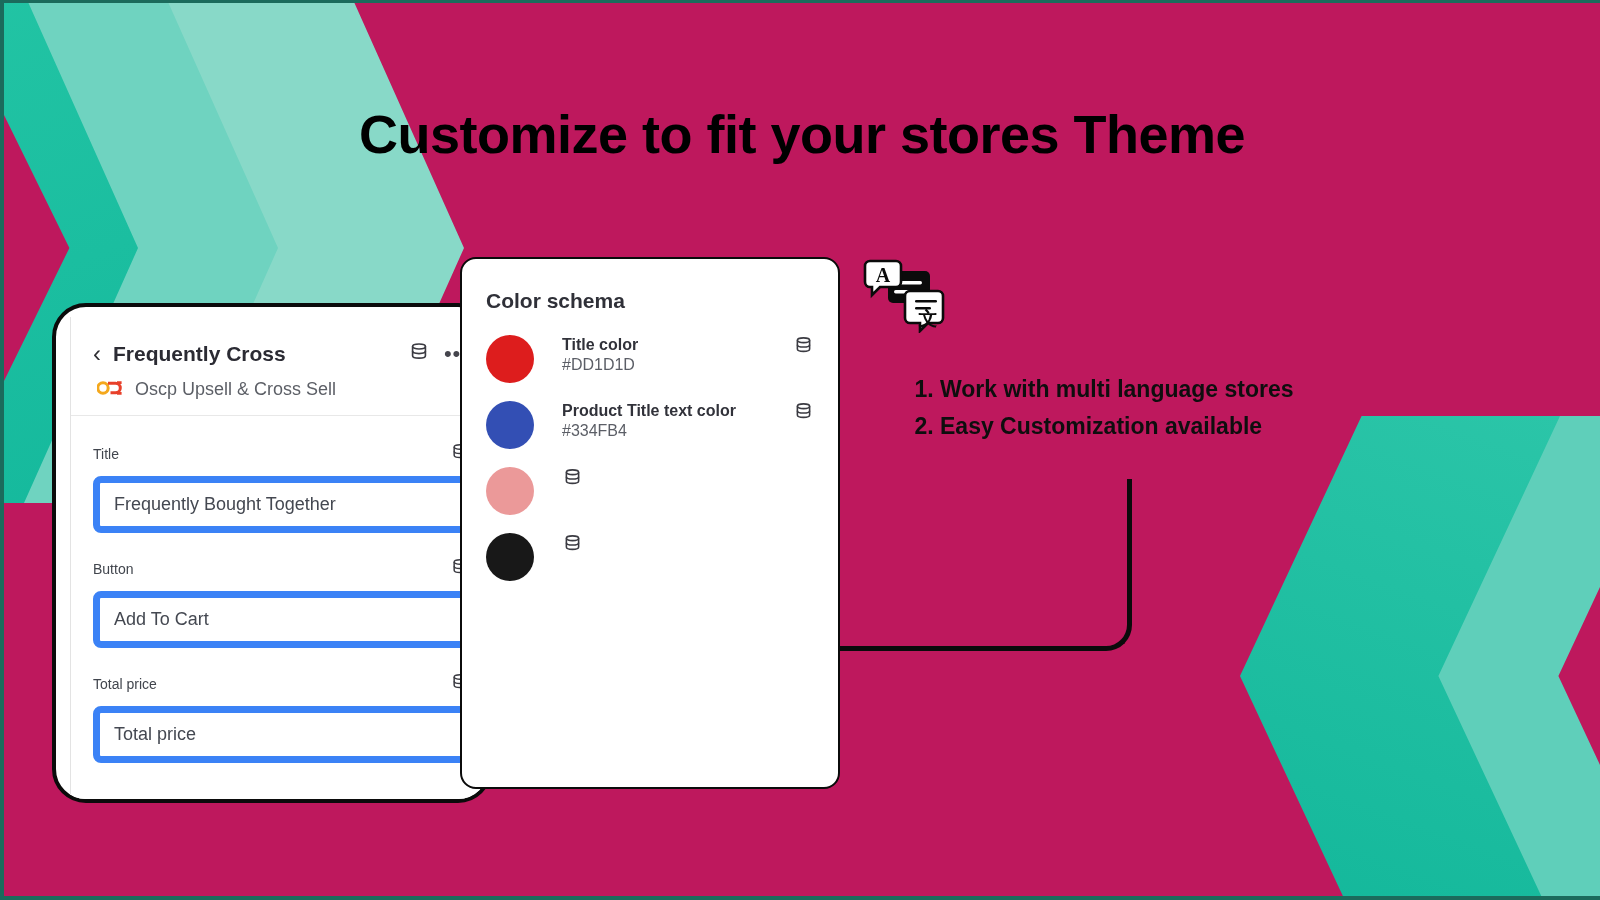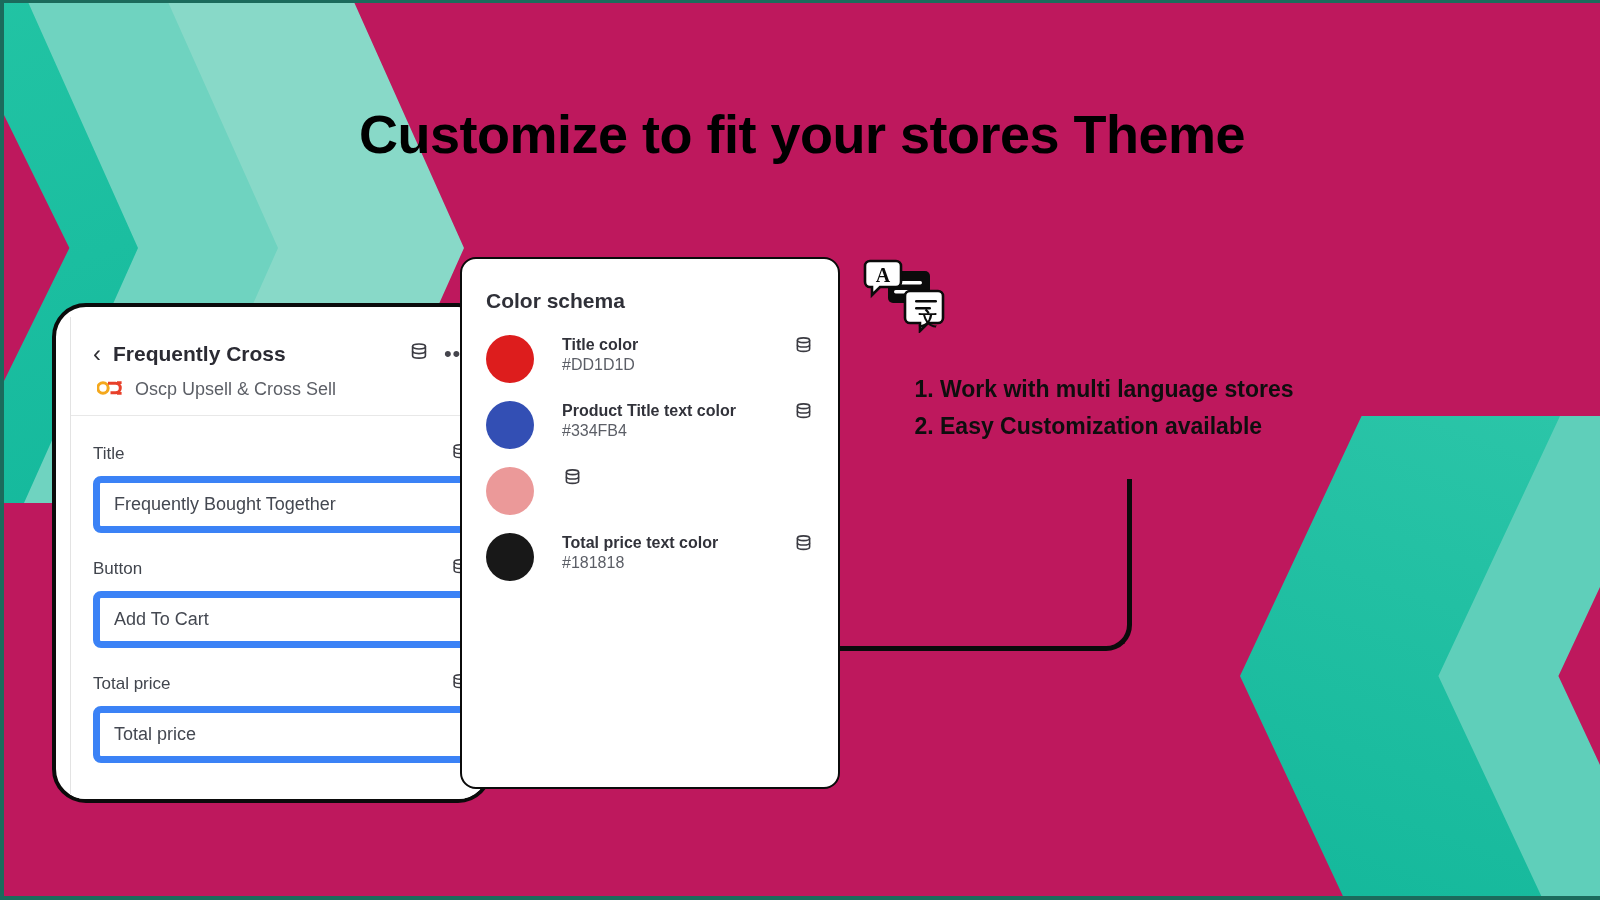--- a/index.html
+++ b/index.html
@@ -98,21 +98,21 @@
     margin-top: 12px; padding-left: 4px;
   }
   .app-name { font-size: 18px; color: #5c5f66; }
 
   .card-body { padding: 26px 22px 0 22px; }
   .field { margin-bottom: 24px; }
   .field-label-row {
     display: flex; align-items: center; justify-content: space-between;
     margin-bottom: 10px;
   }
-  .field-label { font-size: 17px; color: #41454d; }
+  .field-label { font-size: 14px; color: #41454d; }
   .field-input {
     width: 100%;
     border: 7px solid #3b82f6;
     border-radius: 8px;
     padding: 11px 14px;
     font-size: 18px;
     color: #444851;
     background: #fff;
     font-family: "Liberation Sans", sans-serif;
   }
@@ -304,24 +304,20 @@
         <svg width="21" height="21" viewBox="0 0 24 24" fill="none" stroke="#3b3b42" stroke-width="1.8">
           <ellipse cx="12" cy="6" rx="7" ry="2.7"></ellipse>
           <path d="M5 6v5c0 1.5 3.1 2.7 7 2.7s7-1.2 7-2.7V6"></path>
           <path d="M5 11v5c0 1.5 3.1 2.7 7 2.7s7-1.2 7-2.7v-5"></path>
         </svg>
       </span>
     </div>
 
     <div class="color-row">
       <span class="swatch" style="background:#181818"></span>
-      <span class="color-text">
-        <span class="color-name">Total price text color</span>
-        <span class="color-hex" style="display:block">#181818</span>
-      </span>
       <span>
         <svg width="21" height="21" viewBox="0 0 24 24" fill="none" stroke="#3b3b42" stroke-width="1.8">
           <ellipse cx="12" cy="6" rx="7" ry="2.7"></ellipse>
           <path d="M5 6v5c0 1.5 3.1 2.7 7 2.7s7-1.2 7-2.7V6"></path>
           <path d="M5 11v5c0 1.5 3.1 2.7 7 2.7s7-1.2 7-2.7v-5"></path>
         </svg>
       </span>
     </div>
   </div>
 

